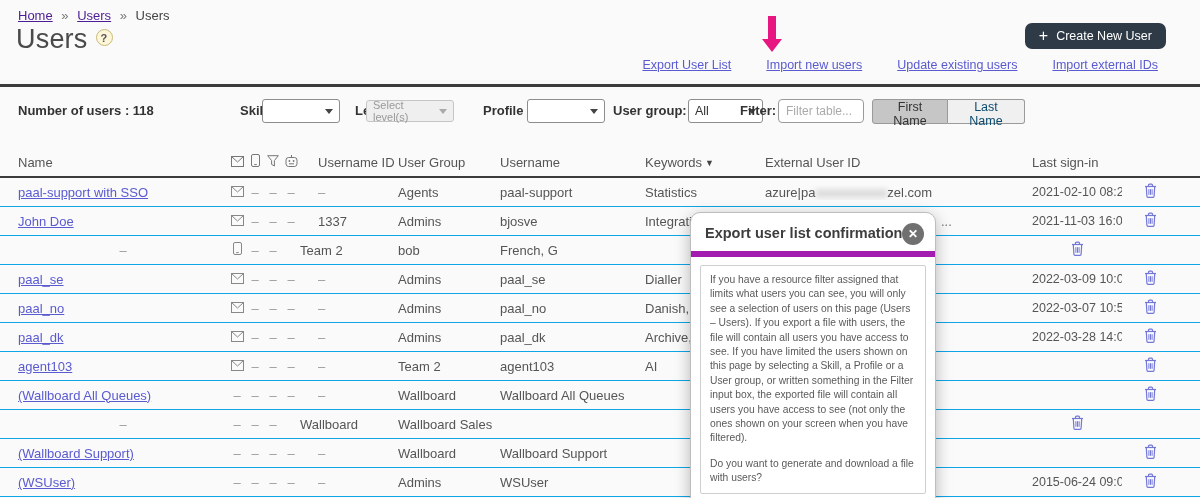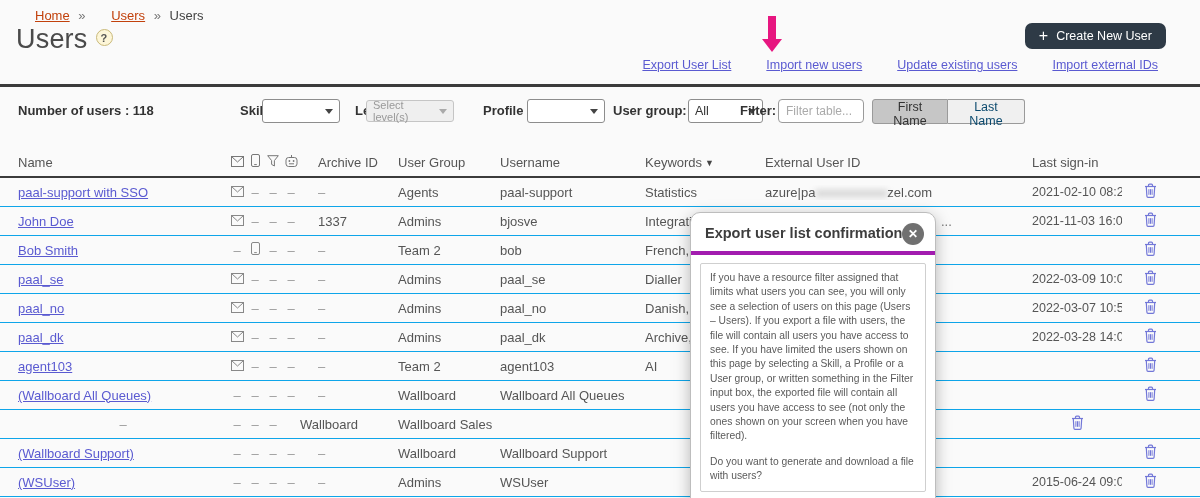--- a/index.html
+++ b/index.html
@@ -3,21 +3,21 @@
 <meta charset="utf-8">
 <style>
   * { margin:0; padding:0; box-sizing:border-box; }
   html,body { width:1200px; height:498px; overflow:hidden; background:#fafafa;
     font-family:"Liberation Sans", sans-serif; color:#4d4d4d; }
   a { text-decoration:underline; }
   .page { position:relative; width:1200px; height:498px; }
 
   
   .breadcrumb { position:absolute; left:18px; top:8px; font-size:13px; color:#444; }
-  .breadcrumb a { color:#c2410c;margin-left:17px; }
+  .breadcrumb a { color:#4c1d95; }
   .breadcrumb .sep { color:#777; margin:0 5px; }
   .page-title { position:absolute; left:16px; top:24px; font-size:27px; color:#4a4a4a; letter-spacing:0.2px; }
   .help-icon { display:inline-block; width:17px; height:17px; border-radius:50%;
     background:#fdf6d8; border:1px solid #c9b97a; color:#555; font-size:11px; font-weight:bold;
     text-align:center; line-height:16px; vertical-align:6px; margin-left:8px; cursor:pointer; }
 
   .create-btn { position:absolute; right:34px; top:23px; height:26px; padding:0 14px;
     background:#2e3a46; color:#fff; border:none; border-radius:7px; font-size:12.5px;
     font-family:inherit; cursor:pointer; display:flex; align-items:center; gap:8px; }
   .create-btn .plus { font-size:16px; font-weight:300; line-height:1; }
@@ -68,21 +68,21 @@
   .trow .icell.dash, .trow .numeric.dash { color:#999; }
   .trow .cell { white-space:nowrap; overflow:hidden; }
   .trow .signin { font-size:12.5px; }
   .trow .trash { text-align:center; color:#7277d8; cursor:pointer; overflow:visible; }
   .ext .blur { filter:blur(3px); color:#9a9a9a; letter-spacing:-0.5px; }
   .ext-ellipsis { padding-left:176px; color:#777; }
 
   
   .modal { position:absolute; left:690px; top:212px; width:246px; background:#fff;
     border:1px solid #bdbdbd; border-radius:10px; box-shadow:0 4px 16px rgba(0,0,0,0.28); z-index:10; }
-  .modal-head { position:relative; padding:12px 14px 10px; border-bottom:4px solid #a21caf; }
+  .modal-head { position:relative; padding:12px 14px 10px; border-bottom:6px solid #a21caf; }
   .modal-title { font-size:14.5px; font-weight:bold; color:#3d3d3d; }
   .modal-close { position:absolute; right:11px; top:10px; width:22px; height:22px; border-radius:50%;
     background:#707070; color:#fff; font-size:12px; font-weight:bold; text-align:center;
     line-height:22px; cursor:pointer; }
   .modal-body { margin:8px 9px; border:1px solid #cfcfcf; border-radius:2px; padding:7px 9px;
     font-size:10.3px; color:#5a5a5a; line-height:1.4; }
   .modal-body p + p { margin-top:11px; }
   .modal-foot { border-top:1px solid #dcdcdc; padding:8px 12px 10px; text-align:right; }
 </style>
 </head>
@@ -168,21 +168,21 @@
     <div class="icell"><span class="ic"><svg width="12" height="12" viewBox="0 0 12 12">
             <path d="M0.7 0.7 H11.3 L7.4 5.6 V11 L4.6 9.4 V5.6 Z" fill="none" stroke="currentColor"></path>
           </svg></span></div>
     <div class="icell"><span class="ic"><svg width="13" height="13" viewBox="0 0 13 13">
             <rect x="1" y="3.5" width="11" height="9" rx="2.6" fill="none" stroke="currentColor"></rect>
             <circle cx="4.4" cy="7" r="0.9" fill="currentColor"></circle>
             <circle cx="8.6" cy="7" r="0.9" fill="currentColor"></circle>
             <line x1="4" y1="9.8" x2="9" y2="9.8" stroke="currentColor"></line>
             <line x1="6.5" y1="1" x2="6.5" y2="3.5" stroke="currentColor"></line>
           </svg></span></div>
-    <div class="numeric">Archive ID</div>
+    <div class="numeric">Username ID</div>
     <div>User Group</div>
     <div>Username</div>
     <div>
       <span>Keywords</span><span class="sort-arrow">▼</span>
     </div>
     <div>External User ID</div>
     <div>Last sign-in</div>
     <div></div>
   </div>
   <div class="hr-dark-head"></div>
@@ -232,21 +232,20 @@
             <line x1="1" y1="3.5" x2="12" y2="3.5" stroke="currentColor" stroke-width="1.2"></line>
             <path d="M4.5 3.3 v-1.1 a1 1 0 0 1 1-1 h2 a1 1 0 0 1 1 1 v1.1" fill="none" stroke="currentColor" stroke-width="1.2"></path>
             <path d="M2.3 3.8 l0.6 9.5 a1.1 1.1 0 0 0 1.1 1 h5 a1.1 1.1 0 0 0 1.1-1 l0.6-9.5" fill="none" stroke="currentColor" stroke-width="1.2"></path>
             <line x1="4.9" y1="6.2" x2="4.9" y2="11.8" stroke="currentColor"></line>
             <line x1="6.5" y1="6.2" x2="6.5" y2="11.8" stroke="currentColor"></line>
             <line x1="8.1" y1="6.2" x2="8.1" y2="11.8" stroke="currentColor"></line>
           </svg></div>
     </div>
 
     <div class="trow tgrid">
-      <div class="cell"><a href="#" class="name-link">Bob Smith</a></div>
       <div class="cell icell dash">–</div>
       <div class="cell icell"><svg width="9" height="13" viewBox="0 0 9 13">
             <rect x="0.5" y="0.5" width="8" height="12" rx="1.5" fill="none" stroke="currentColor"></rect>
             <line x1="3.2" y1="10.6" x2="5.8" y2="10.6" stroke="currentColor"></line>
           </svg></div>
       <div class="cell icell dash">–</div>
       <div class="cell icell dash">–</div>
       <div class="cell numeric dash">–</div>
       <div class="cell">Team 2</div>
       <div class="cell">bob</div>

